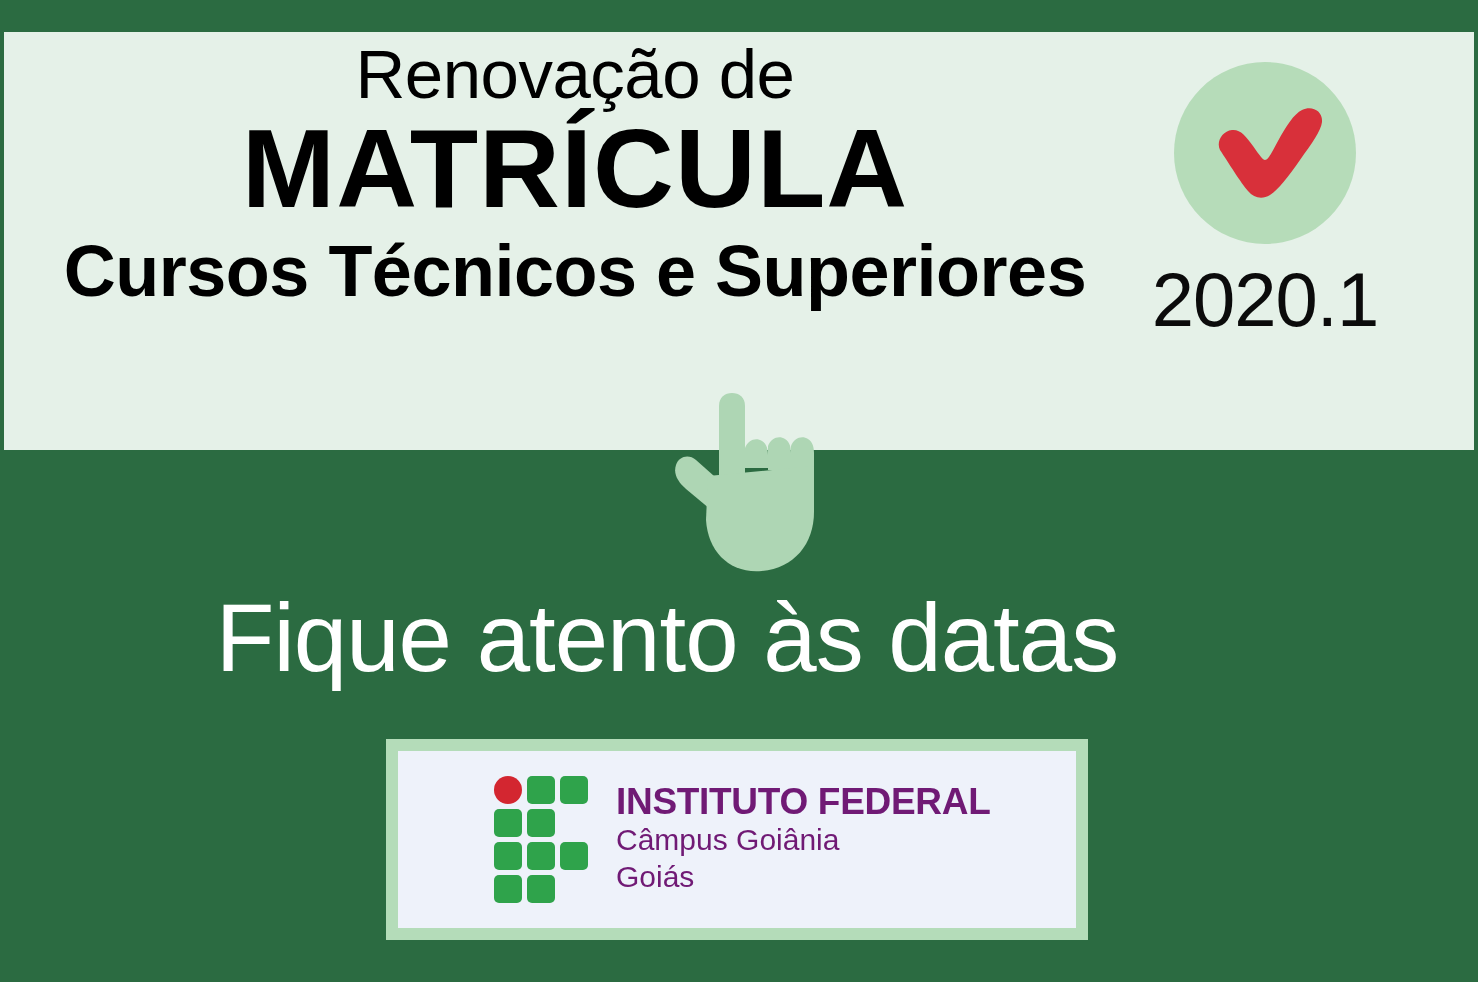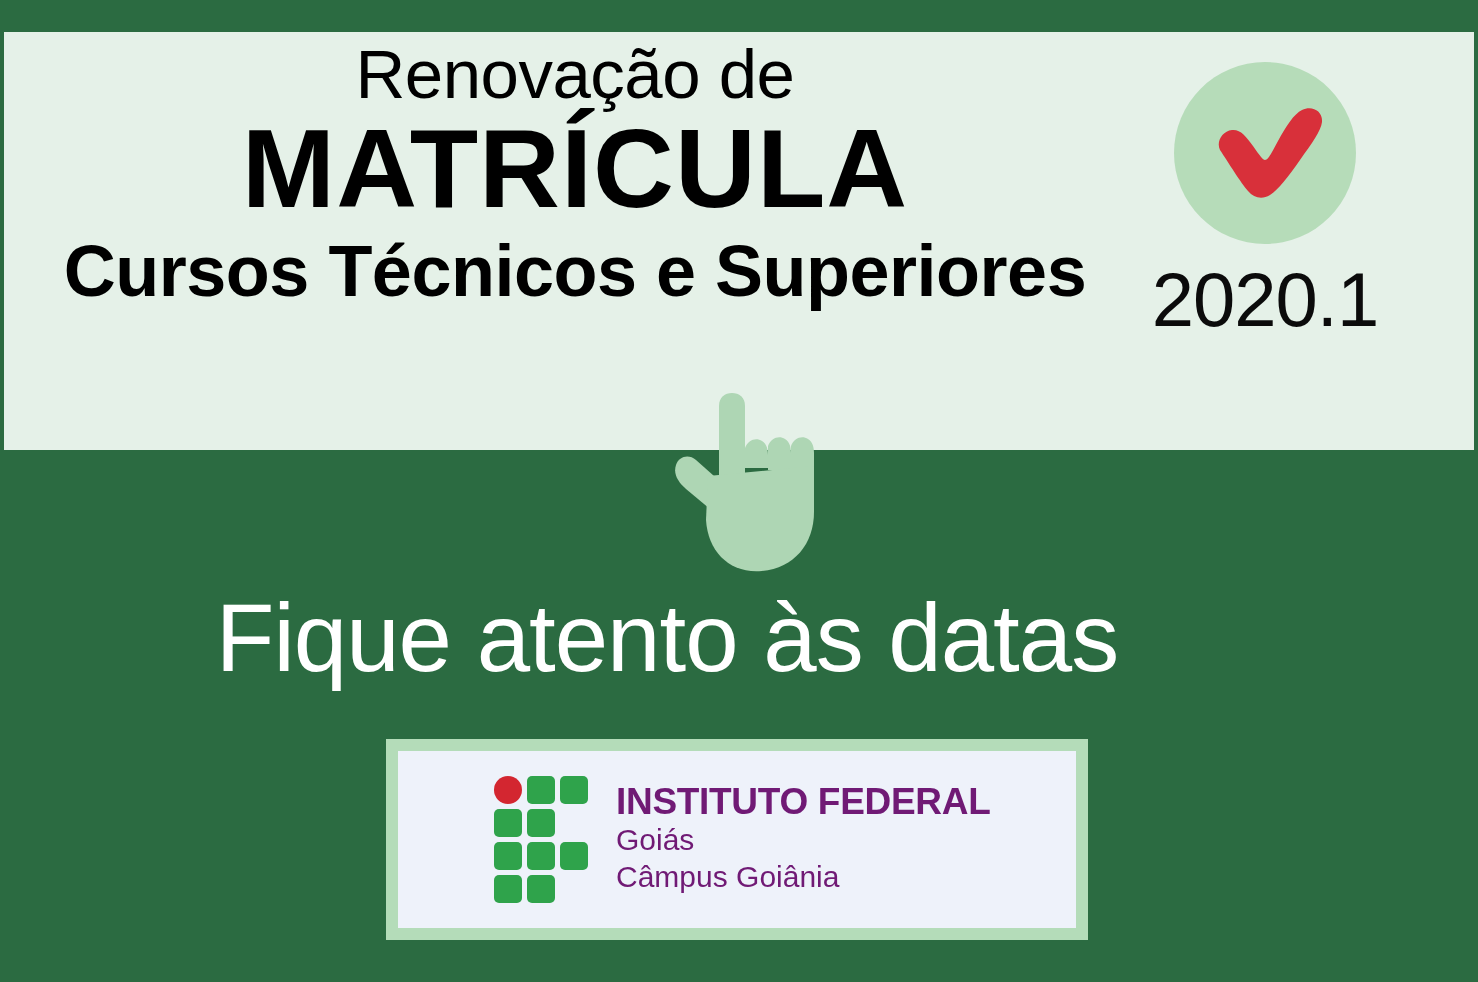--- a/index.html
+++ b/index.html
@@ -217,19 +217,19 @@
         <span class="cell empty"></span>
         <span class="cell green"></span>
         <span class="cell green"></span>
         <span class="cell green"></span>
         <span class="cell green"></span>
         <span class="cell green"></span>
         <span class="cell empty"></span>
       </div>
       <div class="logo-text">
         <div class="lt-main">INSTITUTO FEDERAL</div>
+        <div class="lt-sub">Câmpus Goiânia</div>
         <div class="lt-sub">Goiás</div>
-        <div class="lt-sub">Câmpus Goiânia</div>
       </div>
     </div>
   </div>
 
 </div>
 
 </body></html>

